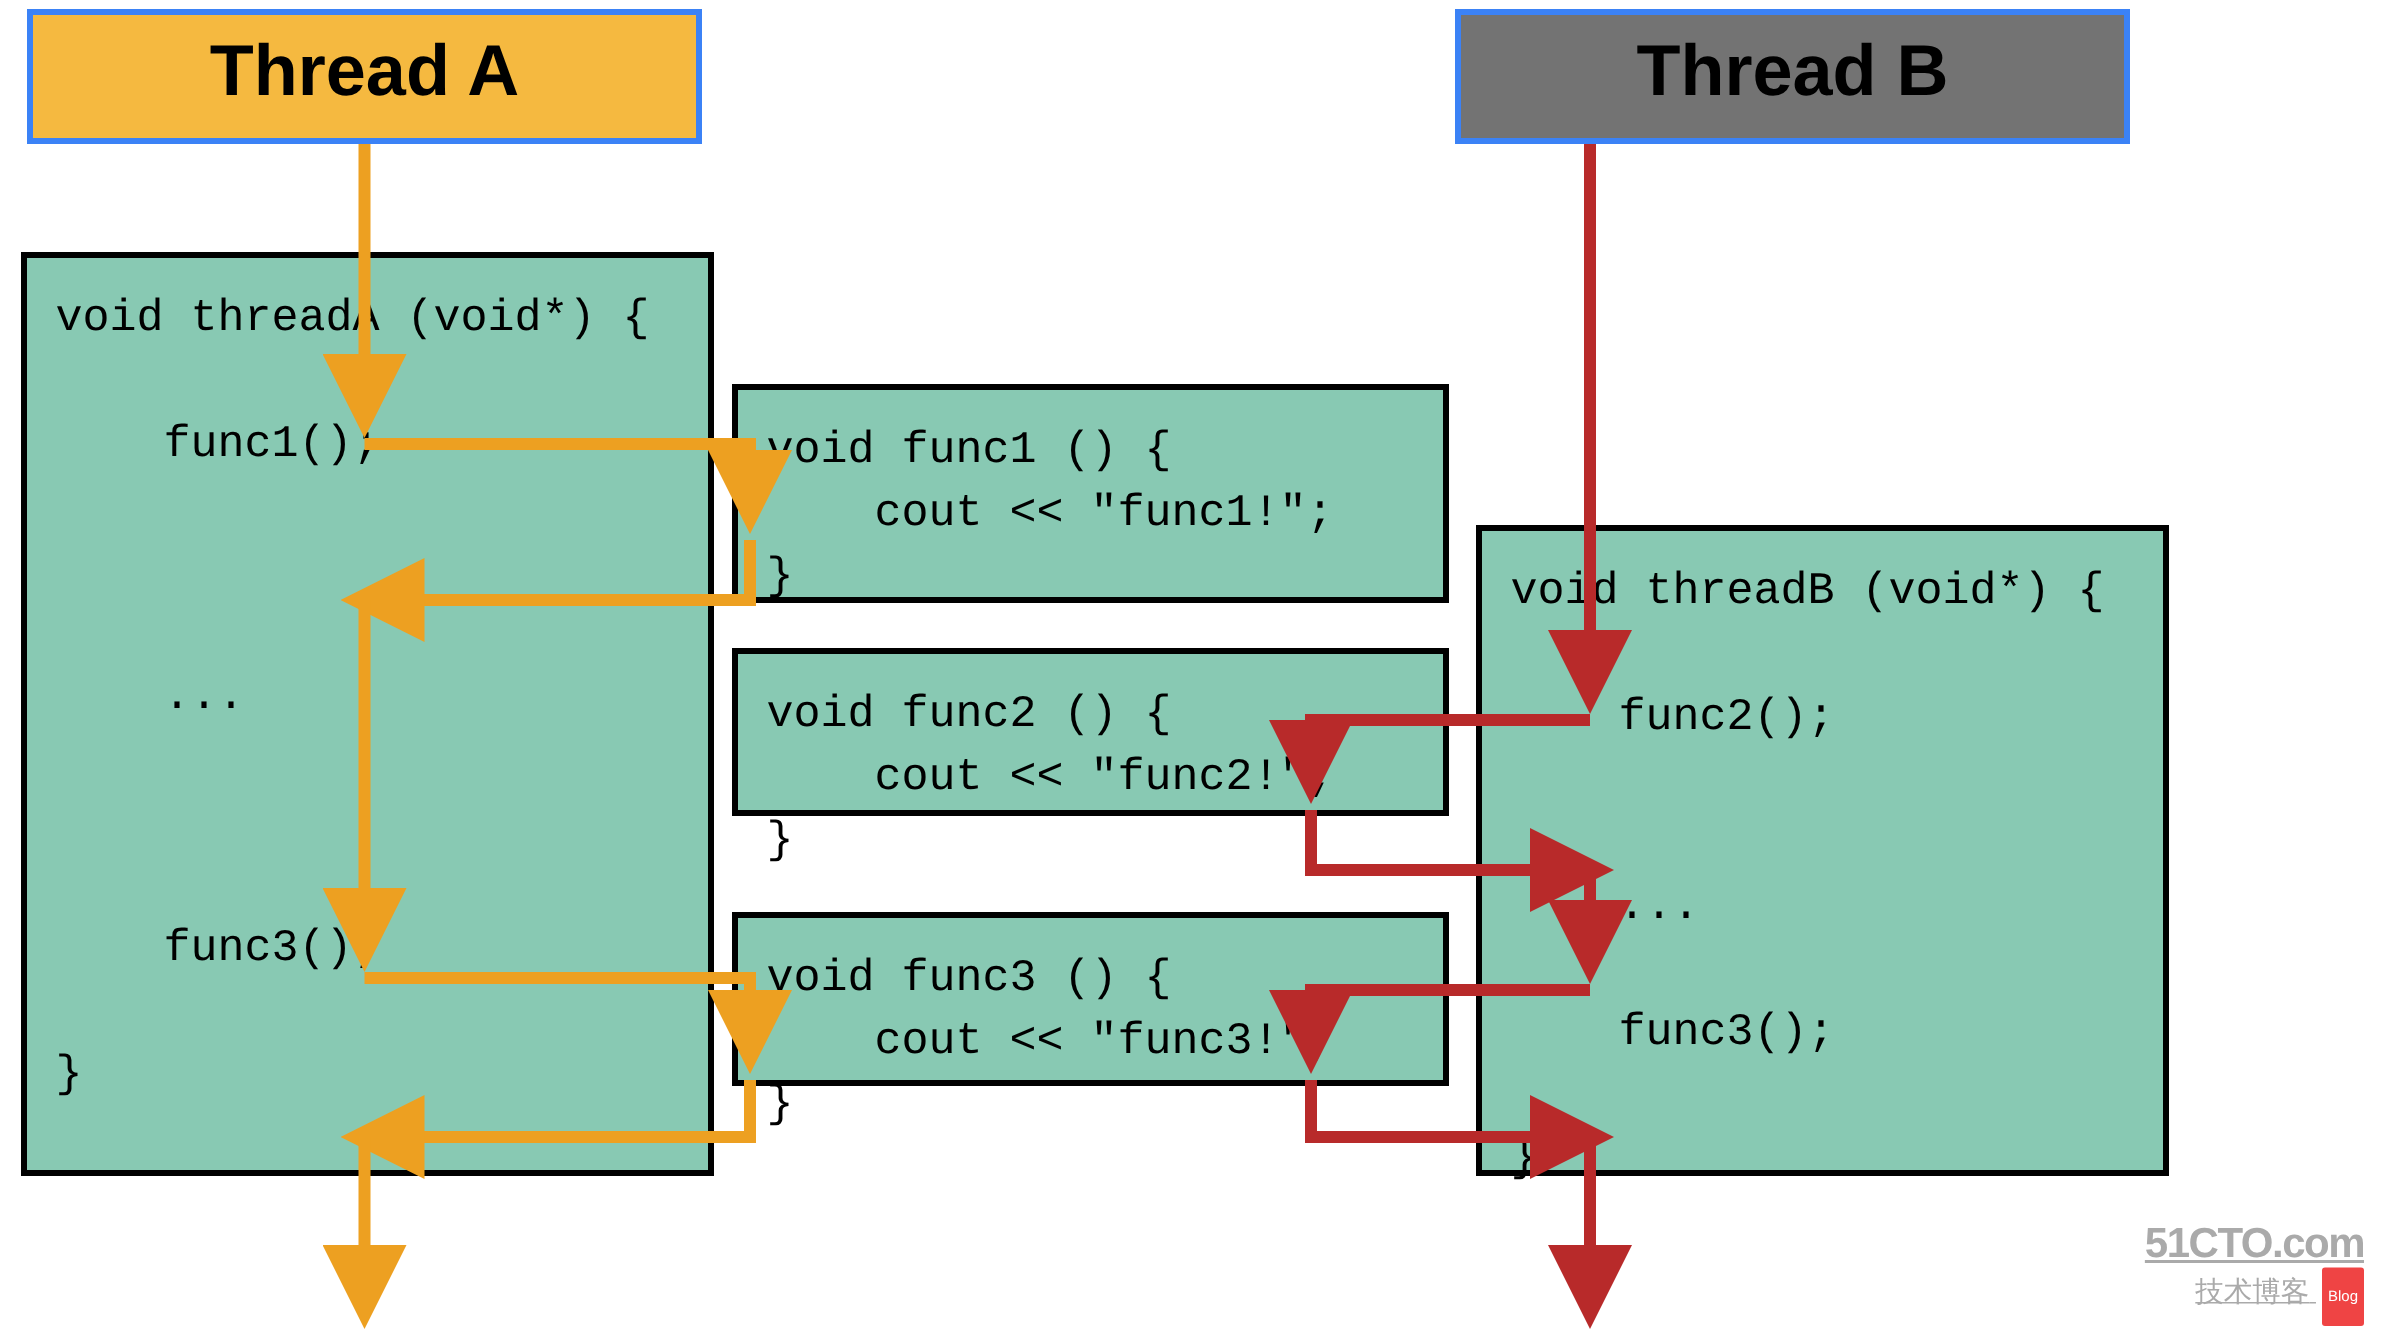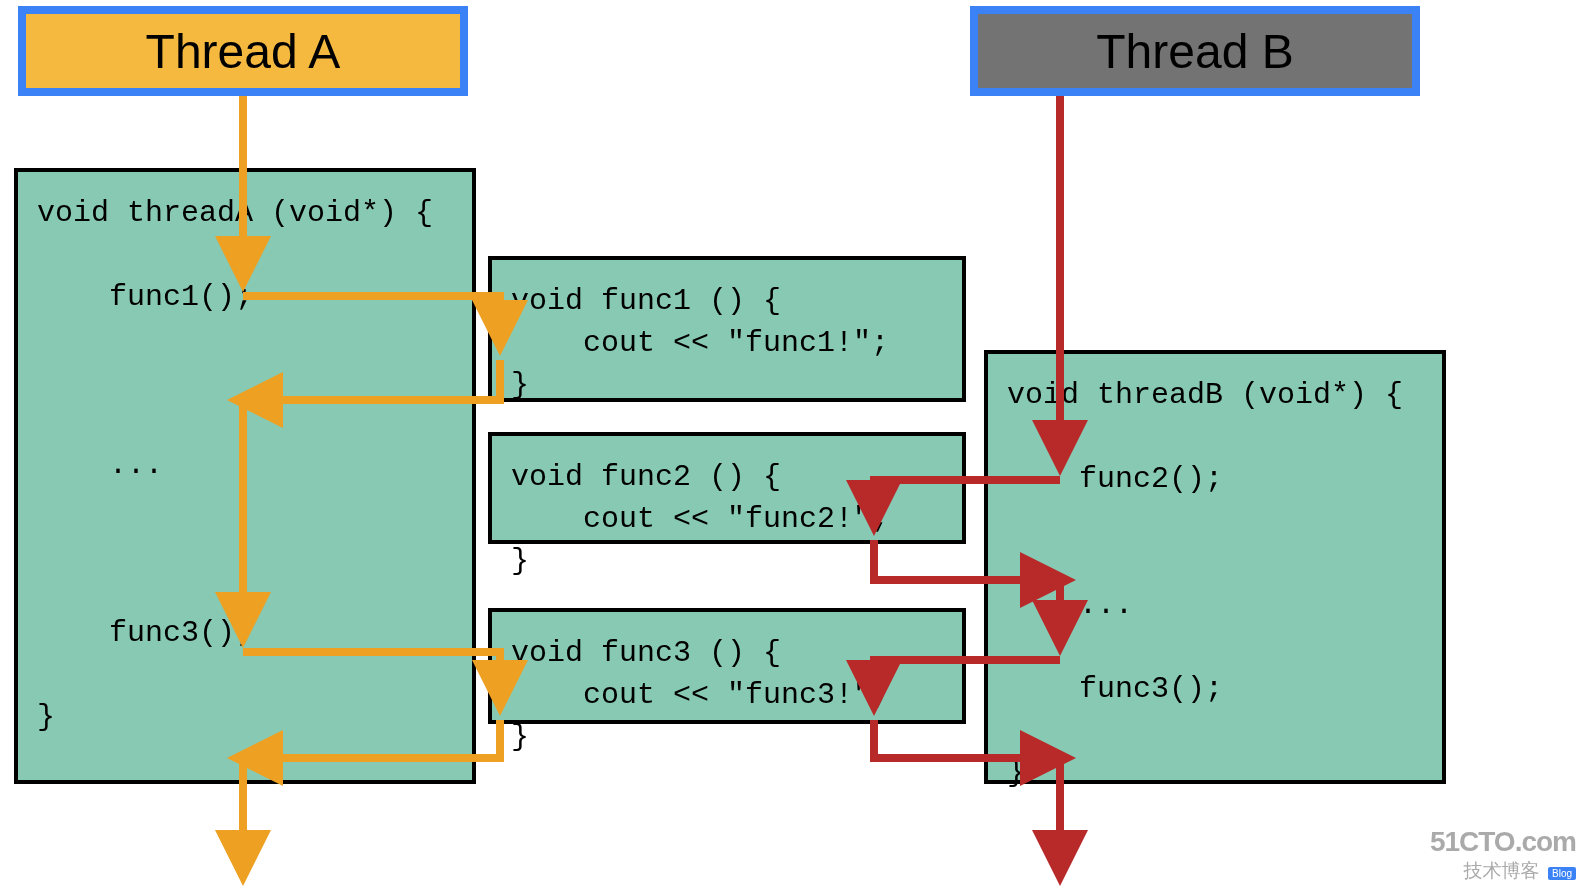--- a/index.html
+++ b/index.html
@@ -5,24 +5,24 @@
   * { margin: 0; padding: 0; box-sizing: border-box; }
   body {
     width: 1588px;
     height: 896px;
     background: #ffffff;
     position: relative;
     font-family: "Courier New", monospace;
   }
   .thread-header {
     position: absolute;
-    border: 8px solid #3b82f6;
+    border: 4px solid #3b82f6;
     text-align: center;
     font-size: 48px;
-    font-weight: normal;
+    font-weight: bold;
     padding: 10px 0;
     font-family: Arial, sans-serif;
   }
   .thread-a-header {
     left: 18px;
     top: 6px;
     width: 450px;
     height: 90px;
     background: #f5b940;
   }
@@ -81,35 +81,36 @@
     height: 896px;
     pointer-events: none;
   }
   .watermark {
     position: absolute;
     right: 12px;
     bottom: 12px;
     text-align: right;
     font-family: Arial, sans-serif;
     color: #aaa;
+    text-decoration: underline;
   }
   .watermark .brand {
     font-size: 28px;
     font-weight: bold;
     letter-spacing: -1px;
   }
   .watermark .sub {
     font-size: 19px;
   }
   .watermark .blog {
     display: inline-block;
-    background: #3b82f6;
+    background: #ef4444;
     color: #fff;
     font-size: 10px;
-    padding: 1px 4px;
+    padding: 14px 4px;
     margin-left: 4px;
     border-radius: 2px;
   }
 </style>
 </head>
 <body>
 
 <div class="thread-header thread-a-header">
   <span>Thread A</span>
 </div>

